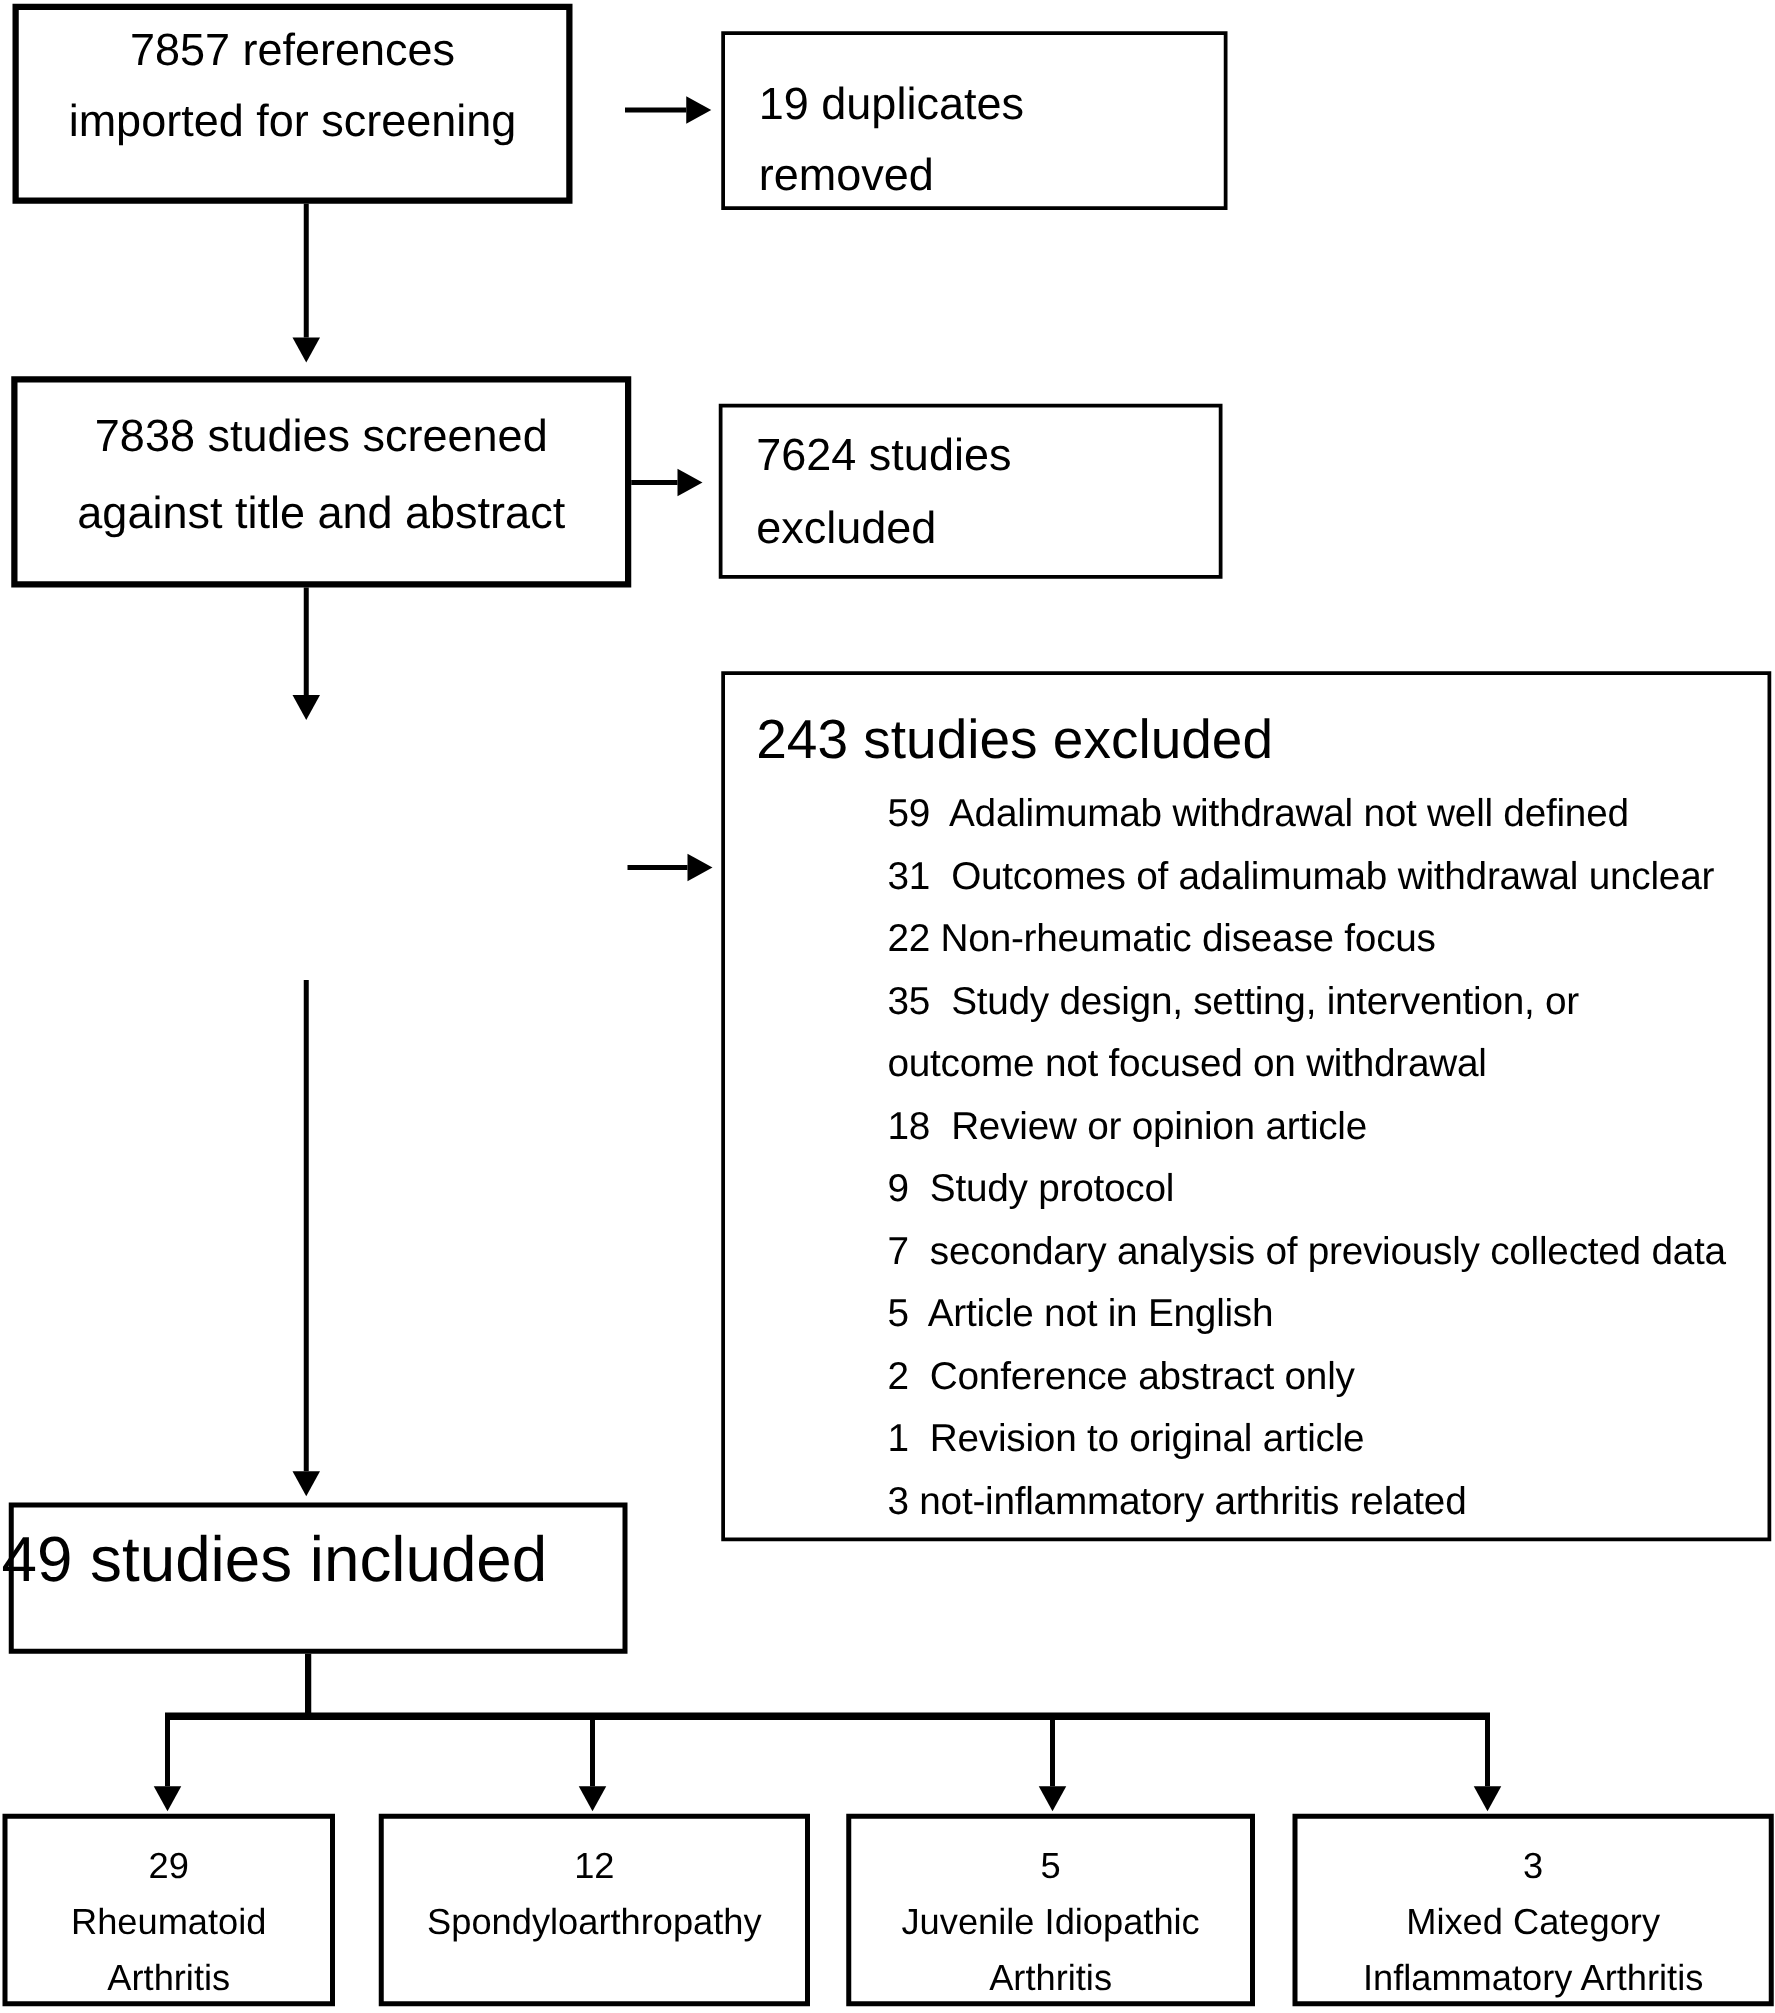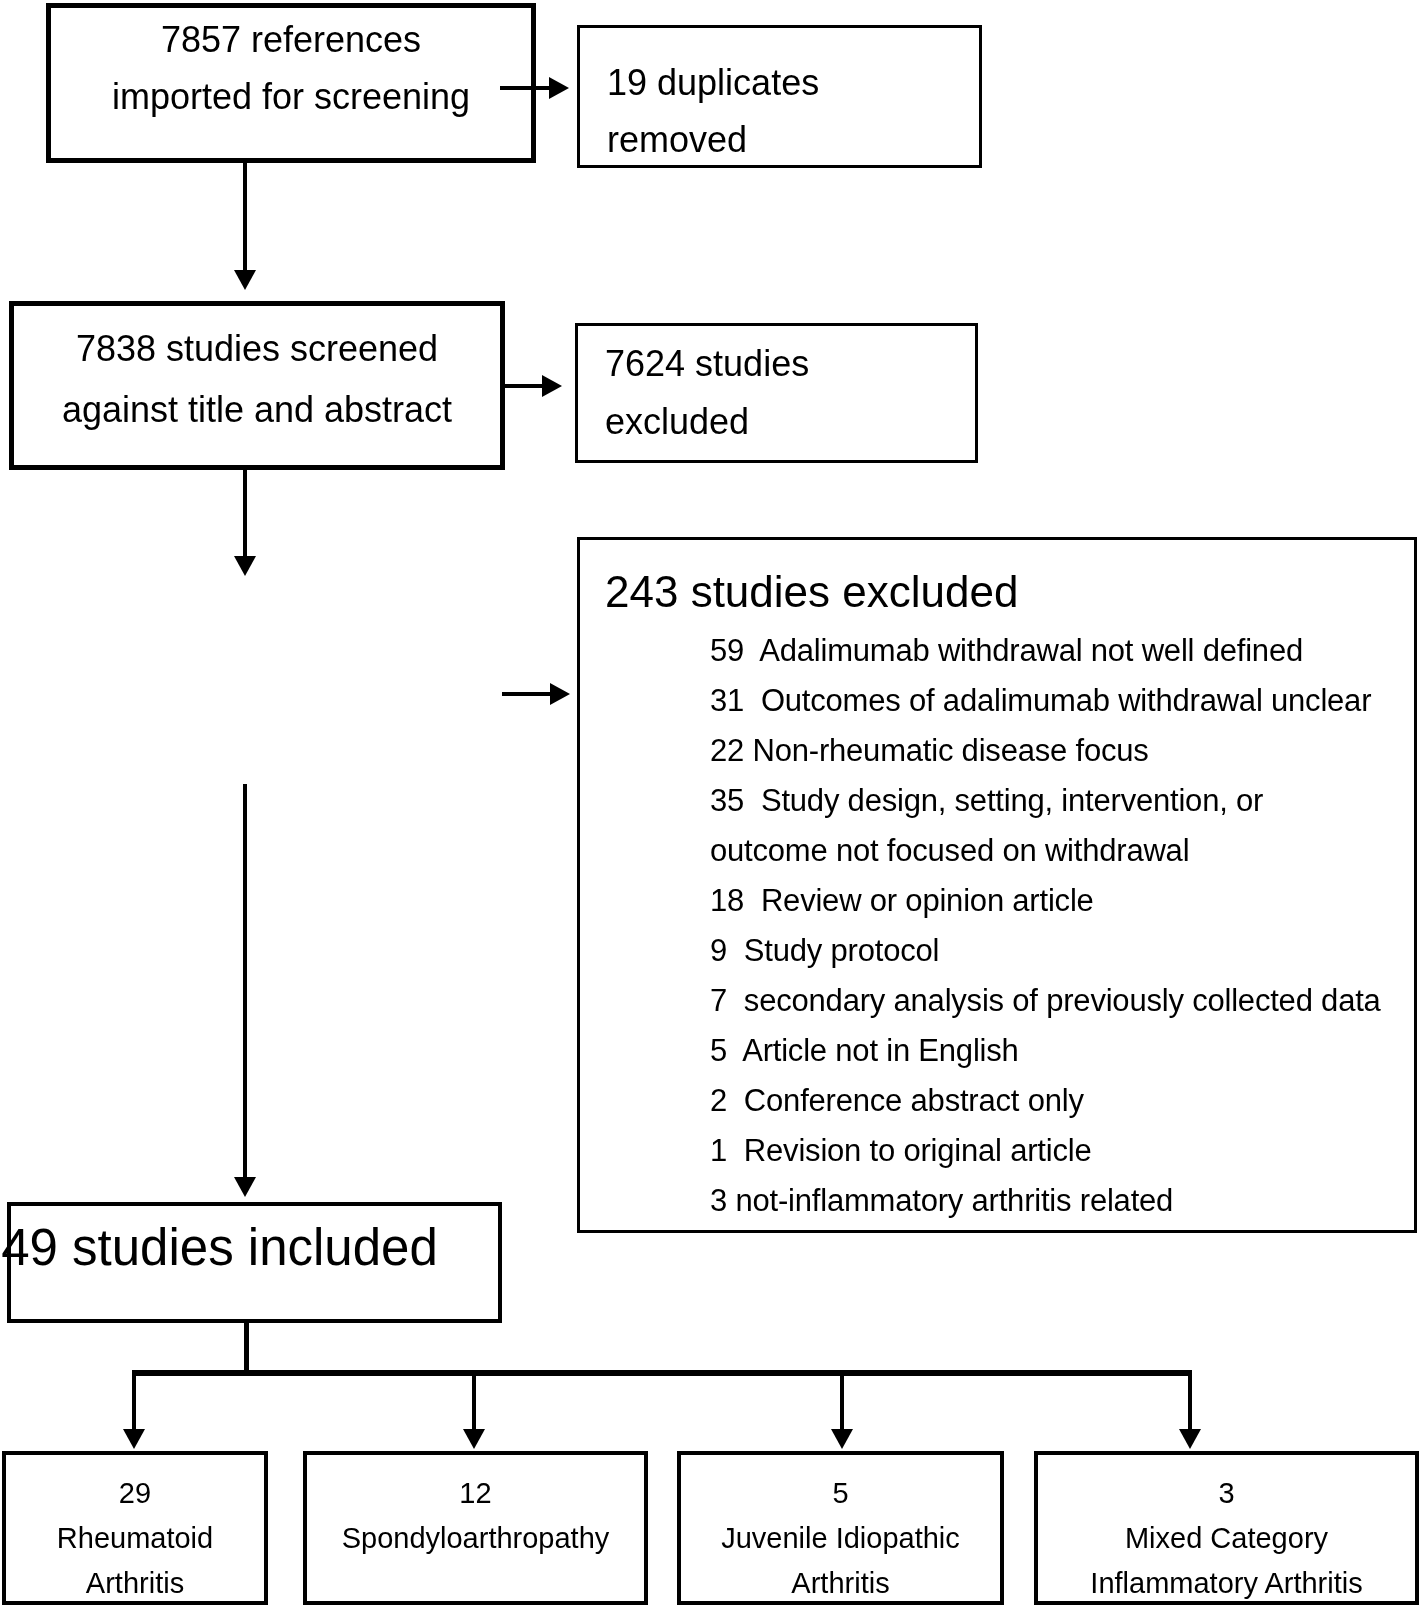--- a/index.html
+++ b/index.html
@@ -31,21 +31,21 @@
     padding:26px 10px 0 25px;text-align:left;
   }
   .big-title{font-size:44px;line-height:52px;margin-bottom:8px;white-space:pre;}
   .reason{font-size:31px;line-height:50px;margin-left:105px;white-space:pre;letter-spacing:-0.2px;}
 </style>
 </head>
 <body>
 
 <div id="canvas">
 
-  <div class="box b5" style="left:10px;top:3px;width:490px;height:160px;padding-bottom:30px;margin-left:36px;">
+  <div class="box b5" style="left:10px;top:3px;width:448px;height:160px;padding-bottom:30px;">
     <div class="t36">7857 references</div>
     <div class="t36">imported for screening</div>
   </div>
 
   <div class="box leftalign" style="left:577px;top:25px;width:405px;height:143px;padding-left:27px;padding-top:28px;">
     <div class="t36">19 duplicates</div>
     <div class="t36">removed</div>
   </div>
 
   <div class="hline" style="left:500px;top:86px;width:49px;height:4px;"></div>

